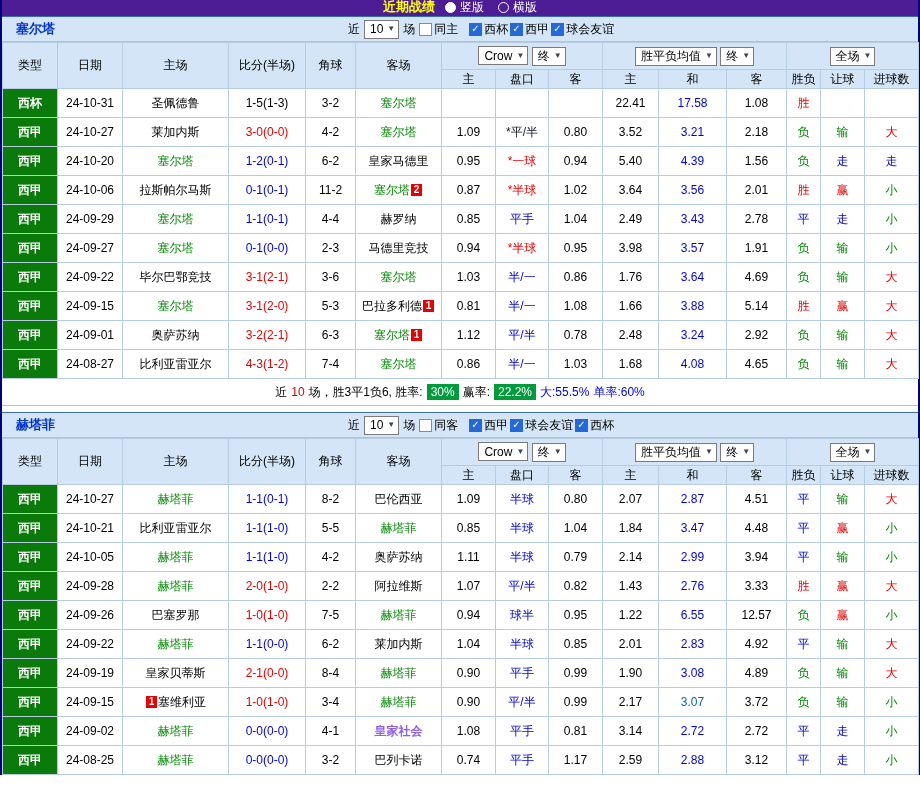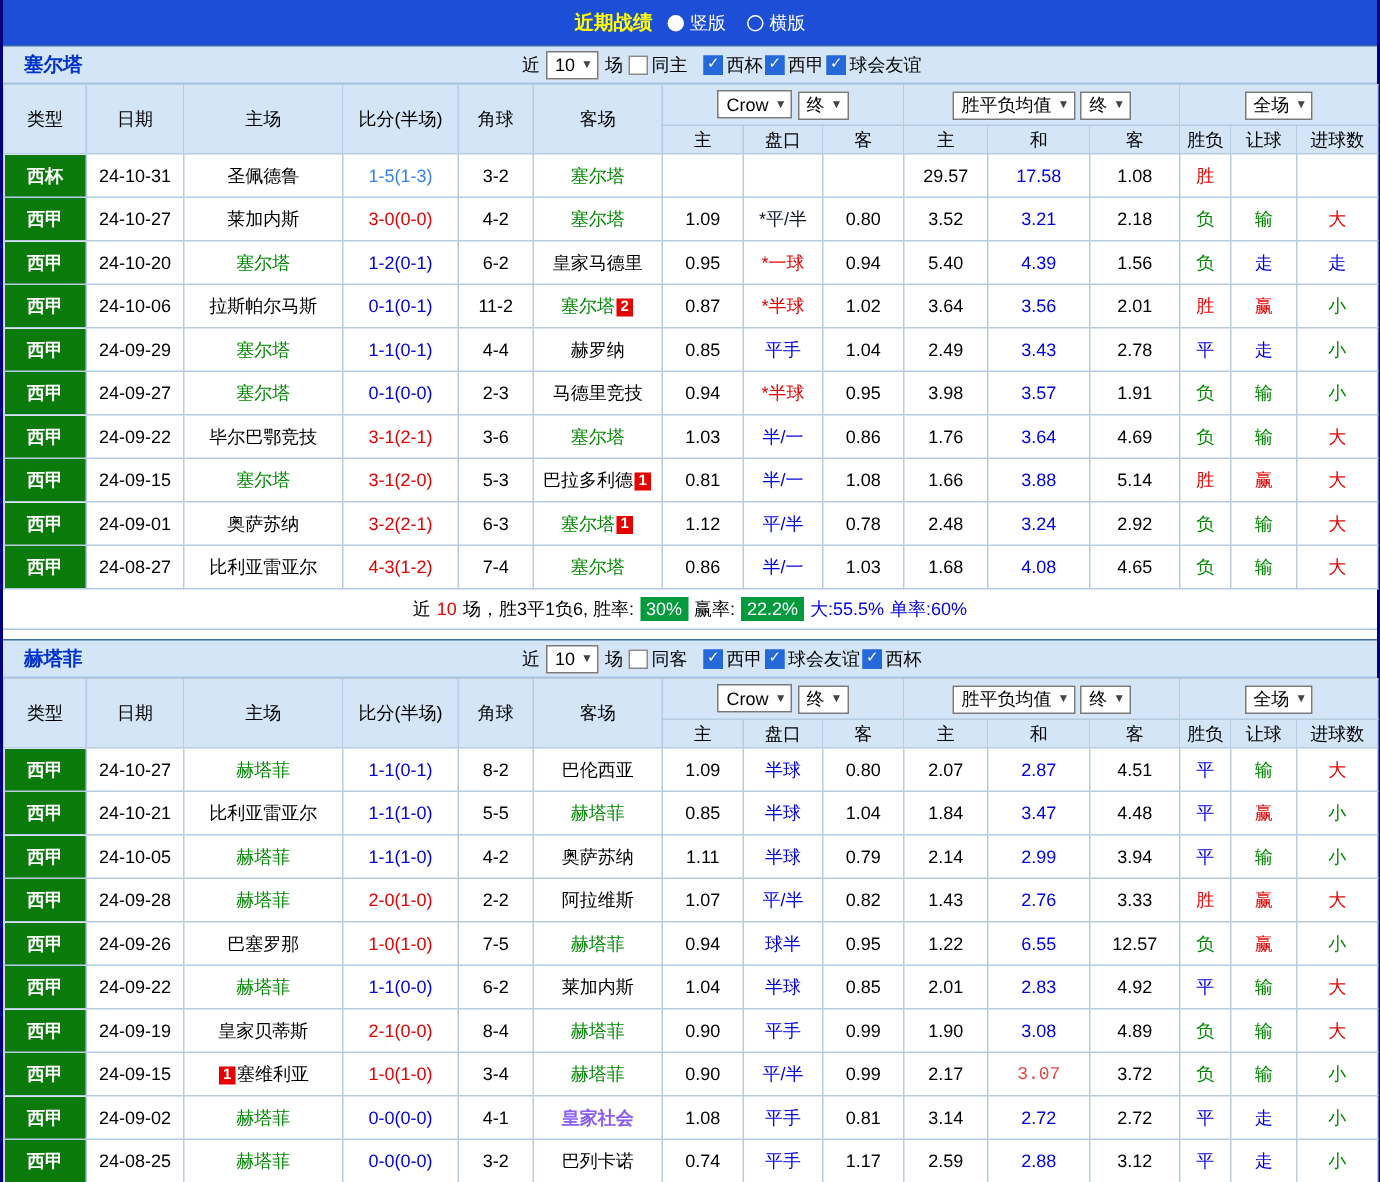--- a/index.html
+++ b/index.html
@@ -1,18 +1,18 @@
 <!DOCTYPE html>
 <html><head>
 <meta charset="utf-8">
 <style>
   html,body{margin:0;padding:0}
   body{width:920px;background:#fff;color:#000;font-family:"Liberation Sans","DejaVu Sans",sans-serif;font-size:12px}
   .page{width:920px;box-sizing:border-box;border-left:2px solid #01017e;border-right:2px solid #01017e}
-  .top-bar{height:30px;background:#1d4ed8;display:flex;align-items:center;justify-content:center;gap:10px;color:#fff}
+  .top-bar{height:16px;background:#4c1d95;display:flex;align-items:flex-end;justify-content:center;gap:10px;color:#fff}
   .top-title{color:#ffff00;font-weight:bold;font-size:13px}
   .radio-group{display:flex;align-items:center;gap:14px}
   .radio-opt{display:inline-flex;align-items:center;gap:4px;cursor:pointer}
   .radio{width:11px;height:11px;border:1px solid #fff;border-radius:50%;box-sizing:border-box;display:inline-block}
   .radio.sel{background:#fff}
   .section + .section{margin-top:6px}
   .section-bar{height:24px;background:#d3e5f7;border-top:1px solid #3c6ca8;border-bottom:1px solid #a8c4e0;position:relative;display:flex;align-items:center}
   .team-name{color:#0033cc;font-weight:bold;font-size:13px;margin-left:14px}
   .filters{position:absolute;left:346px;display:flex;align-items:center;gap:4px}
   .sel-ctl{display:inline-flex;align-items:center;border:1px solid #7a7a7a;background:#fff;height:19px;padding:0 3px 0 5px;gap:4px;cursor:pointer;box-sizing:border-box}
@@ -150,27 +150,27 @@
           <th>胜负</th>
           <th>让球</th>
           <th>进球数</th>
         </tr>
       </thead>
       <tbody>
           <tr>
             <td class="type">西杯</td>
             <td>24-10-31</td>
             <td><span style="color: rgb(0, 0, 0);">圣佩德鲁</span></td>
-            <td style="color: #3b82f6;">1-5(1-3)</td>
+            <td style="color: #000000;">1-5(1-3)</td>
             <td>3-2</td>
             <td><span style="color: rgb(0, 136, 0);">塞尔塔</span></td>
             <td></td>
             <td style="color: rgb(0, 0, 230);"></td>
             <td></td>
-            <td>29.57</td>
+            <td>22.41</td>
             <td style="color: rgb(0, 0, 230);">17.58</td>
             <td>1.08</td>
             <td style="color: rgb(230, 0, 0);">胜</td>
             <td style="color: rgb(0, 0, 0);"></td>
             <td style="color: rgb(0, 0, 0);"></td>
           </tr>
           <tr>
             <td class="type">西甲</td>
             <td>24-10-27</td>
             <td><span style="color: rgb(0, 0, 0);">莱加内斯</span></td>
@@ -556,21 +556,21 @@
             <td class="type">西甲</td>
             <td>24-09-15</td>
             <td><span class="badge">1</span><span style="color: rgb(0, 0, 0);">塞维利亚</span></td>
             <td style="color: rgb(230, 0, 0);">1-0(1-0)</td>
             <td>3-4</td>
             <td><span style="color: rgb(0, 136, 0);">赫塔菲</span></td>
             <td>0.90</td>
             <td style="color: rgb(0, 0, 230);">平/半</td>
             <td>0.99</td>
             <td>2.17</td>
-            <td style="color: #ef4444; font-family: Liberation Mono, monospace;">3.07</td>
+            <td style="color: #0369a1;">3.07</td>
             <td>3.72</td>
             <td style="color: rgb(0, 136, 0);">负</td>
             <td style="color: rgb(0, 136, 0);">输</td>
             <td style="color: rgb(0, 136, 0);">小</td>
           </tr>
           <tr>
             <td class="type">西甲</td>
             <td>24-09-02</td>
             <td><span style="color: rgb(0, 136, 0);">赫塔菲</span></td>
             <td style="color: rgb(0, 0, 230);">0-0(0-0)</td>

